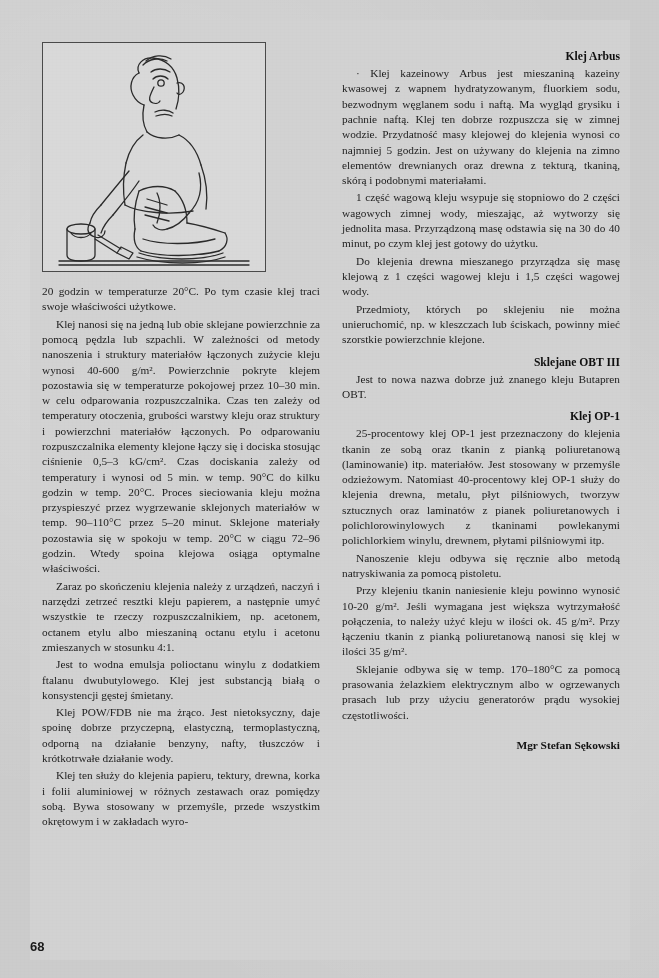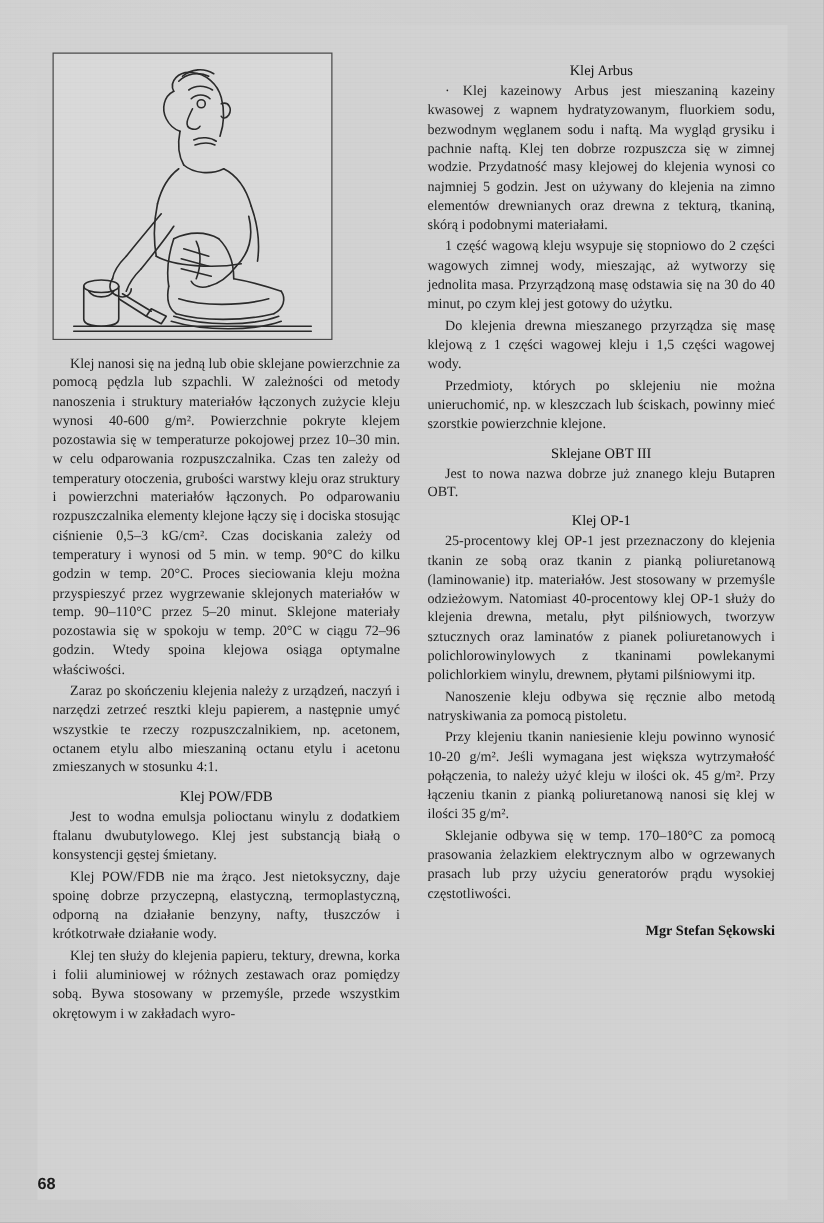--- a/index.html
+++ b/index.html
@@ -51,23 +51,23 @@
     text-align: justify;
     color: #1d1d1d;
     text-indent: 14px;
     hyphens: none;
   }
   p.noindent { text-indent: 0; }
   h3 {
     margin: 7px 0 2px 0;
     font-size: 11.6px;
     line-height: 1.3;
-    font-weight: normal;
+    font-weight: bold;
     color: #111;
-    text-align: center;
+    text-align: right;
   }
   .sign {
     margin-top: 16px;
     font-size: 11.4px;
     font-weight: bold;
     text-align: right;
     color: #131313;
   }
   .figure {
     width: 222px;
@@ -174,24 +174,24 @@
             <path d="M16 218 L206 218"></path>
             <path d="M16 222 L206 222"></path>
 
             <path d="M24 186 L24 212 C24 216 30 218 38 218 C46 218 52 216 52 212 L52 186"></path>
             <ellipse cx="38" cy="186" rx="14" ry="5"></ellipse>
             <path d="M28 190 C32 196 44 196 48 190"></path>
           </g>
         </svg>
       </div>
 
+      <p class="noindent">20 godzin w temperaturze 20°C. Po tym czasie klej traci swoje właściwości użytkowe.</p>
       <p>Klej nanosi się na jedną lub obie sklejane powierzchnie za pomocą pędzla lub szpachli. W zależności od metody nanoszenia i struktury materiałów łączonych zużycie kleju wynosi 40-600 g/m². Powierzchnie pokryte klejem pozostawia się w temperaturze pokojowej przez 10–30 min. w celu odparowania rozpuszczalnika. Czas ten zależy od temperatury otoczenia, grubości warstwy kleju oraz struktury i powierzchni materiałów łączonych. Po odparowaniu rozpuszczalnika elementy klejone łączy się i dociska stosując ciśnienie 0,5–3 kG/cm². Czas dociskania zależy od temperatury i wynosi od 5 min. w temp. 90°C do kilku godzin w temp. 20°C. Proces sieciowania kleju można przyspieszyć przez wygrzewanie sklejonych materiałów w temp. 90–110°C przez 5–20 minut. Sklejone materiały pozostawia się w spokoju w temp. 20°C w ciągu 72–96 godzin. Wtedy spoina klejowa osiąga optymalne właściwości.</p>
       <p>Zaraz po skończeniu klejenia należy z urządzeń, naczyń i narzędzi zetrzeć resztki kleju papierem, a następnie umyć wszystkie te rzeczy rozpuszczalnikiem, np. acetonem, octanem etylu albo mieszaniną octanu etylu i acetonu zmieszanych w stosunku 4:1.</p>
 
-      <h3>Klej POW/FDB</h3>
       <p>Jest to wodna emulsja polioctanu winylu z dodatkiem ftalanu dwubutylowego. Klej jest substancją białą o konsystencji gęstej śmietany.</p>
       <p>Klej POW/FDB nie ma żrąco. Jest nietoksyczny, daje spoinę dobrze przyczepną, elastyczną, termoplastyczną, odporną na działanie benzyny, nafty, tłuszczów i krótkotrwałe działanie wody.</p>
       <p>Klej ten służy do klejenia papieru, tektury, drewna, korka i folii aluminiowej w różnych zestawach oraz pomiędzy sobą. Bywa stosowany w przemyśle, przede wszystkim okrętowym i w zakładach wyro-</p>
     </div>
 
     <div class="col">
 
       <h3>Klej Arbus</h3>
       <p>· Klej kazeinowy Arbus jest mieszaniną kazeiny kwasowej z wapnem hydratyzowanym, fluorkiem sodu, bezwodnym węglanem sodu i naftą. Ma wygląd grysiku i pachnie naftą. Klej ten dobrze rozpuszcza się w zimnej wodzie. Przydatność masy klejowej do klejenia wynosi co najmniej 5 godzin. Jest on używany do klejenia na zimno elementów drewnianych oraz drewna z tekturą, tkaniną, skórą i podobnymi materiałami.</p>
       <p>1 część wagową kleju wsypuje się stopniowo do 2 części wagowych zimnej wody, mieszając, aż wytworzy się jednolita masa. Przyrządzoną masę odstawia się na 30 do 40 minut, po czym klej jest gotowy do użytku.</p>

